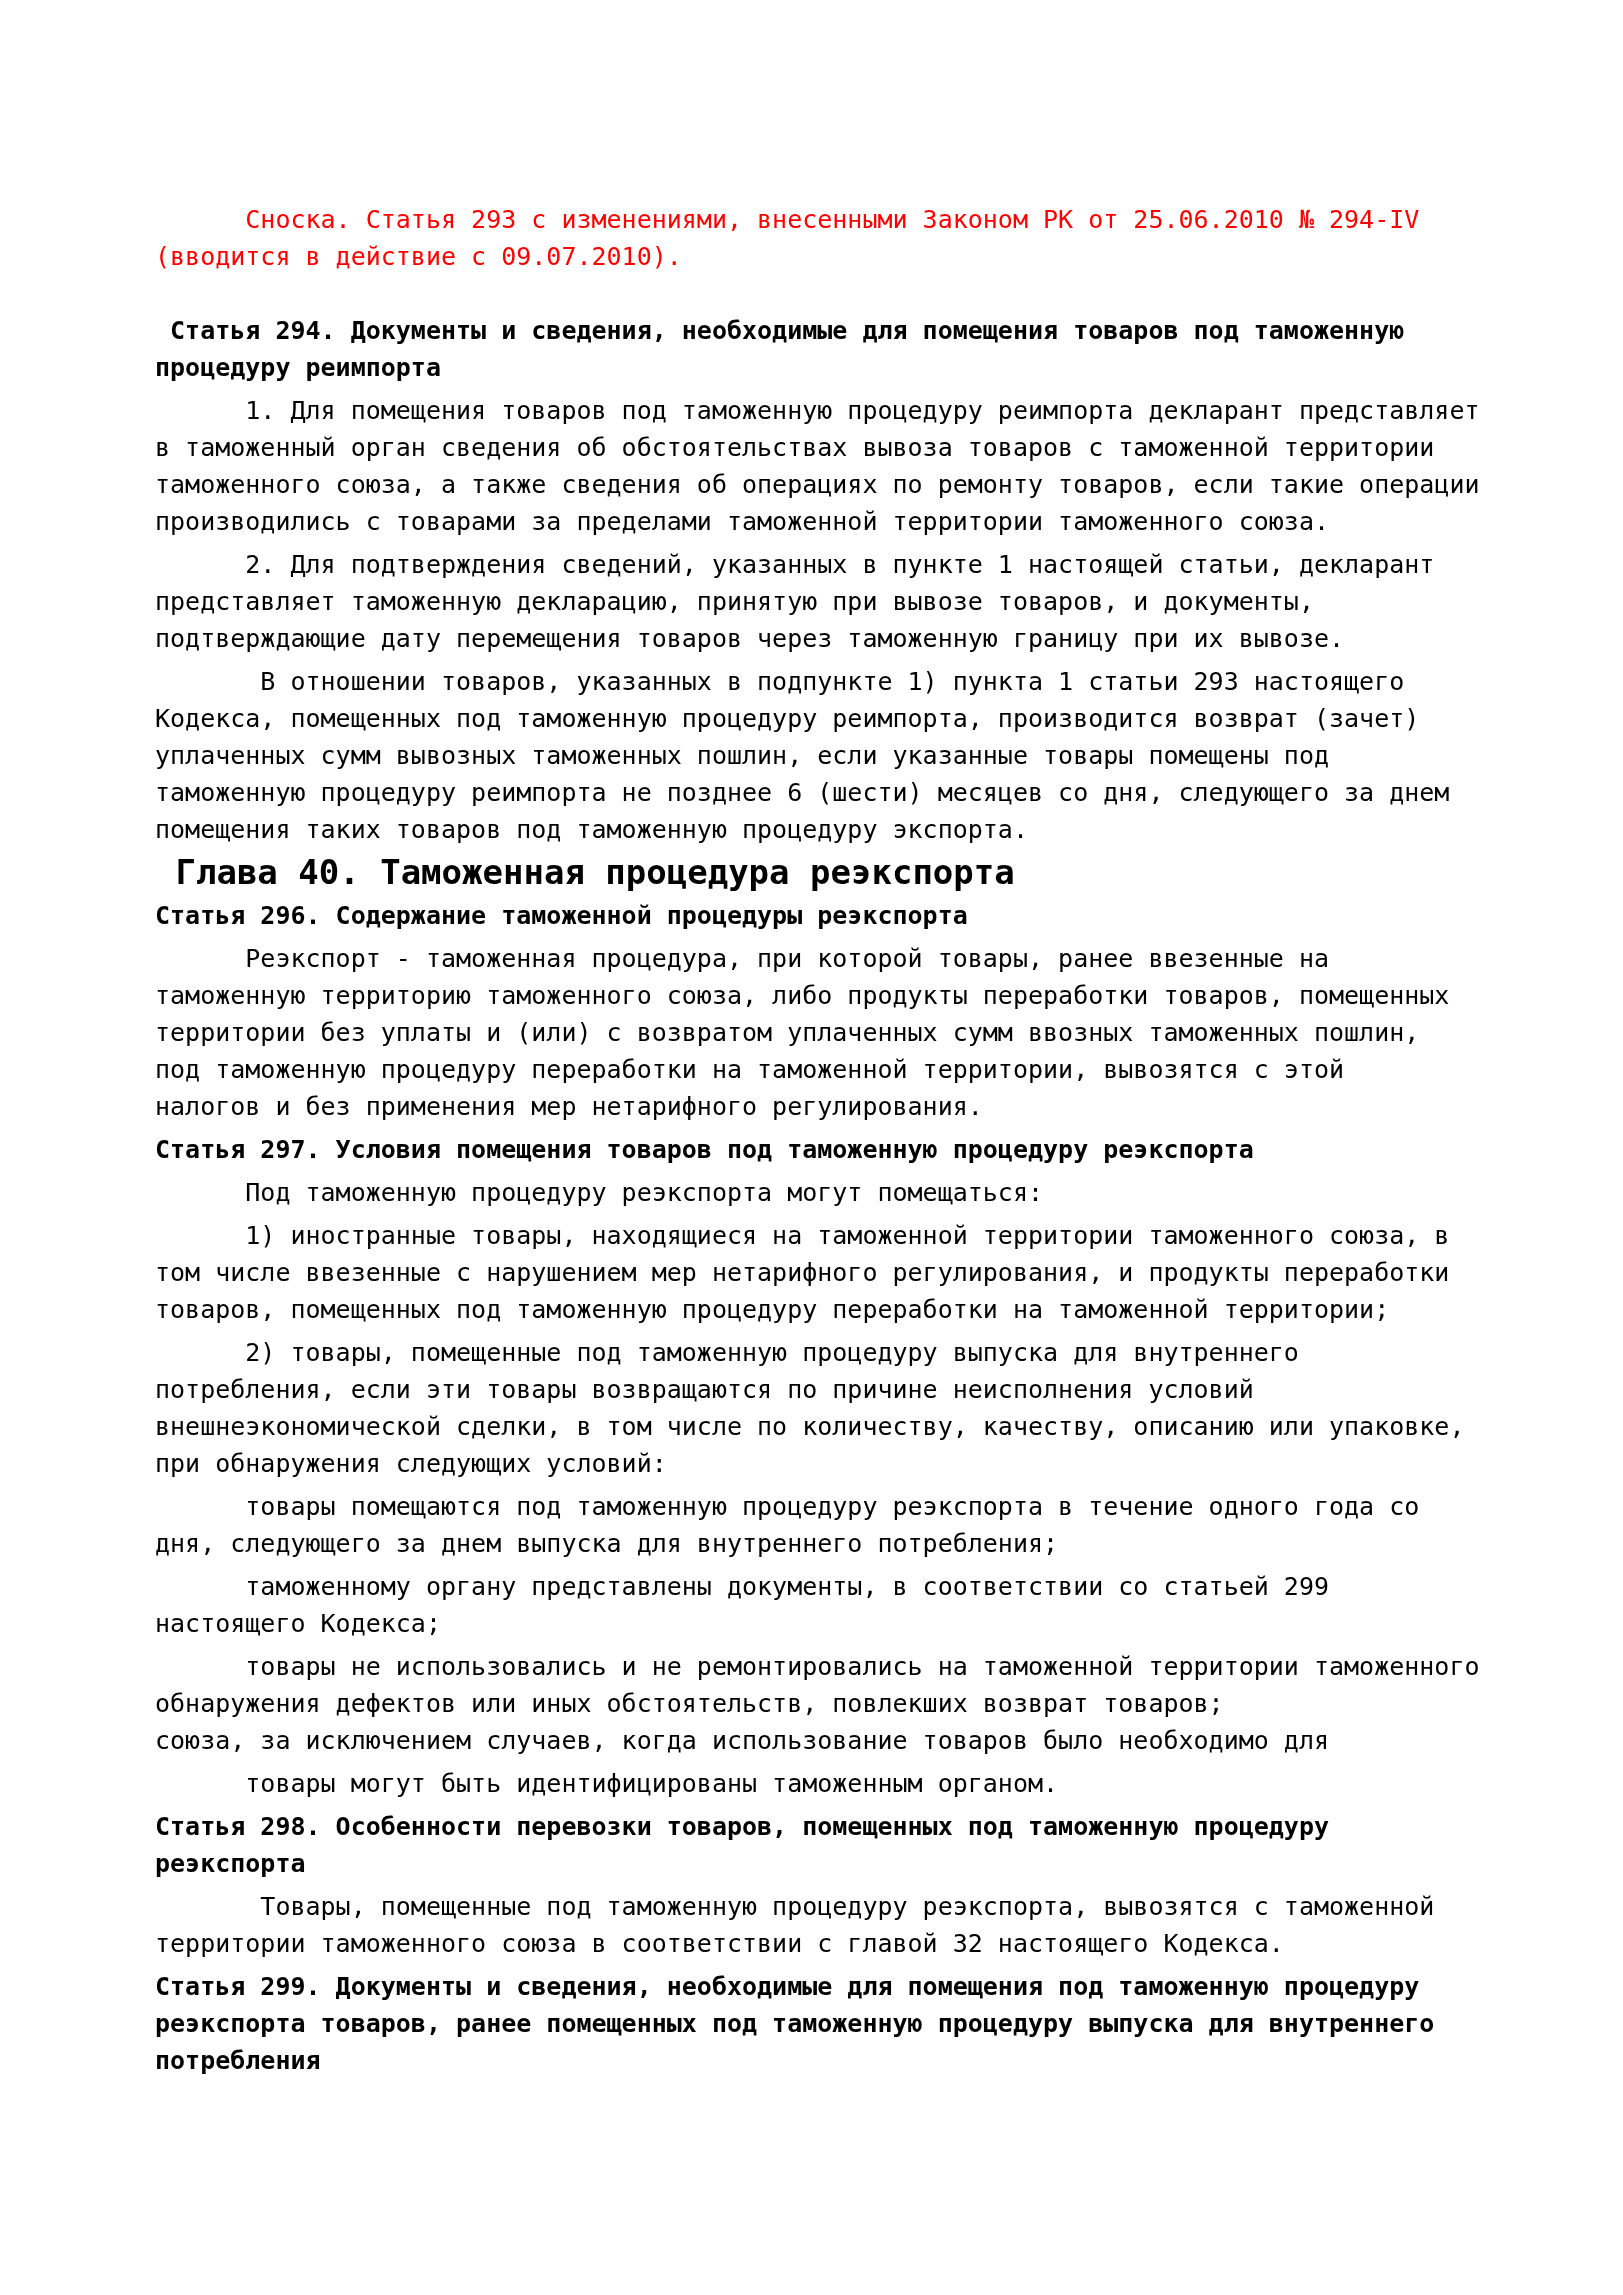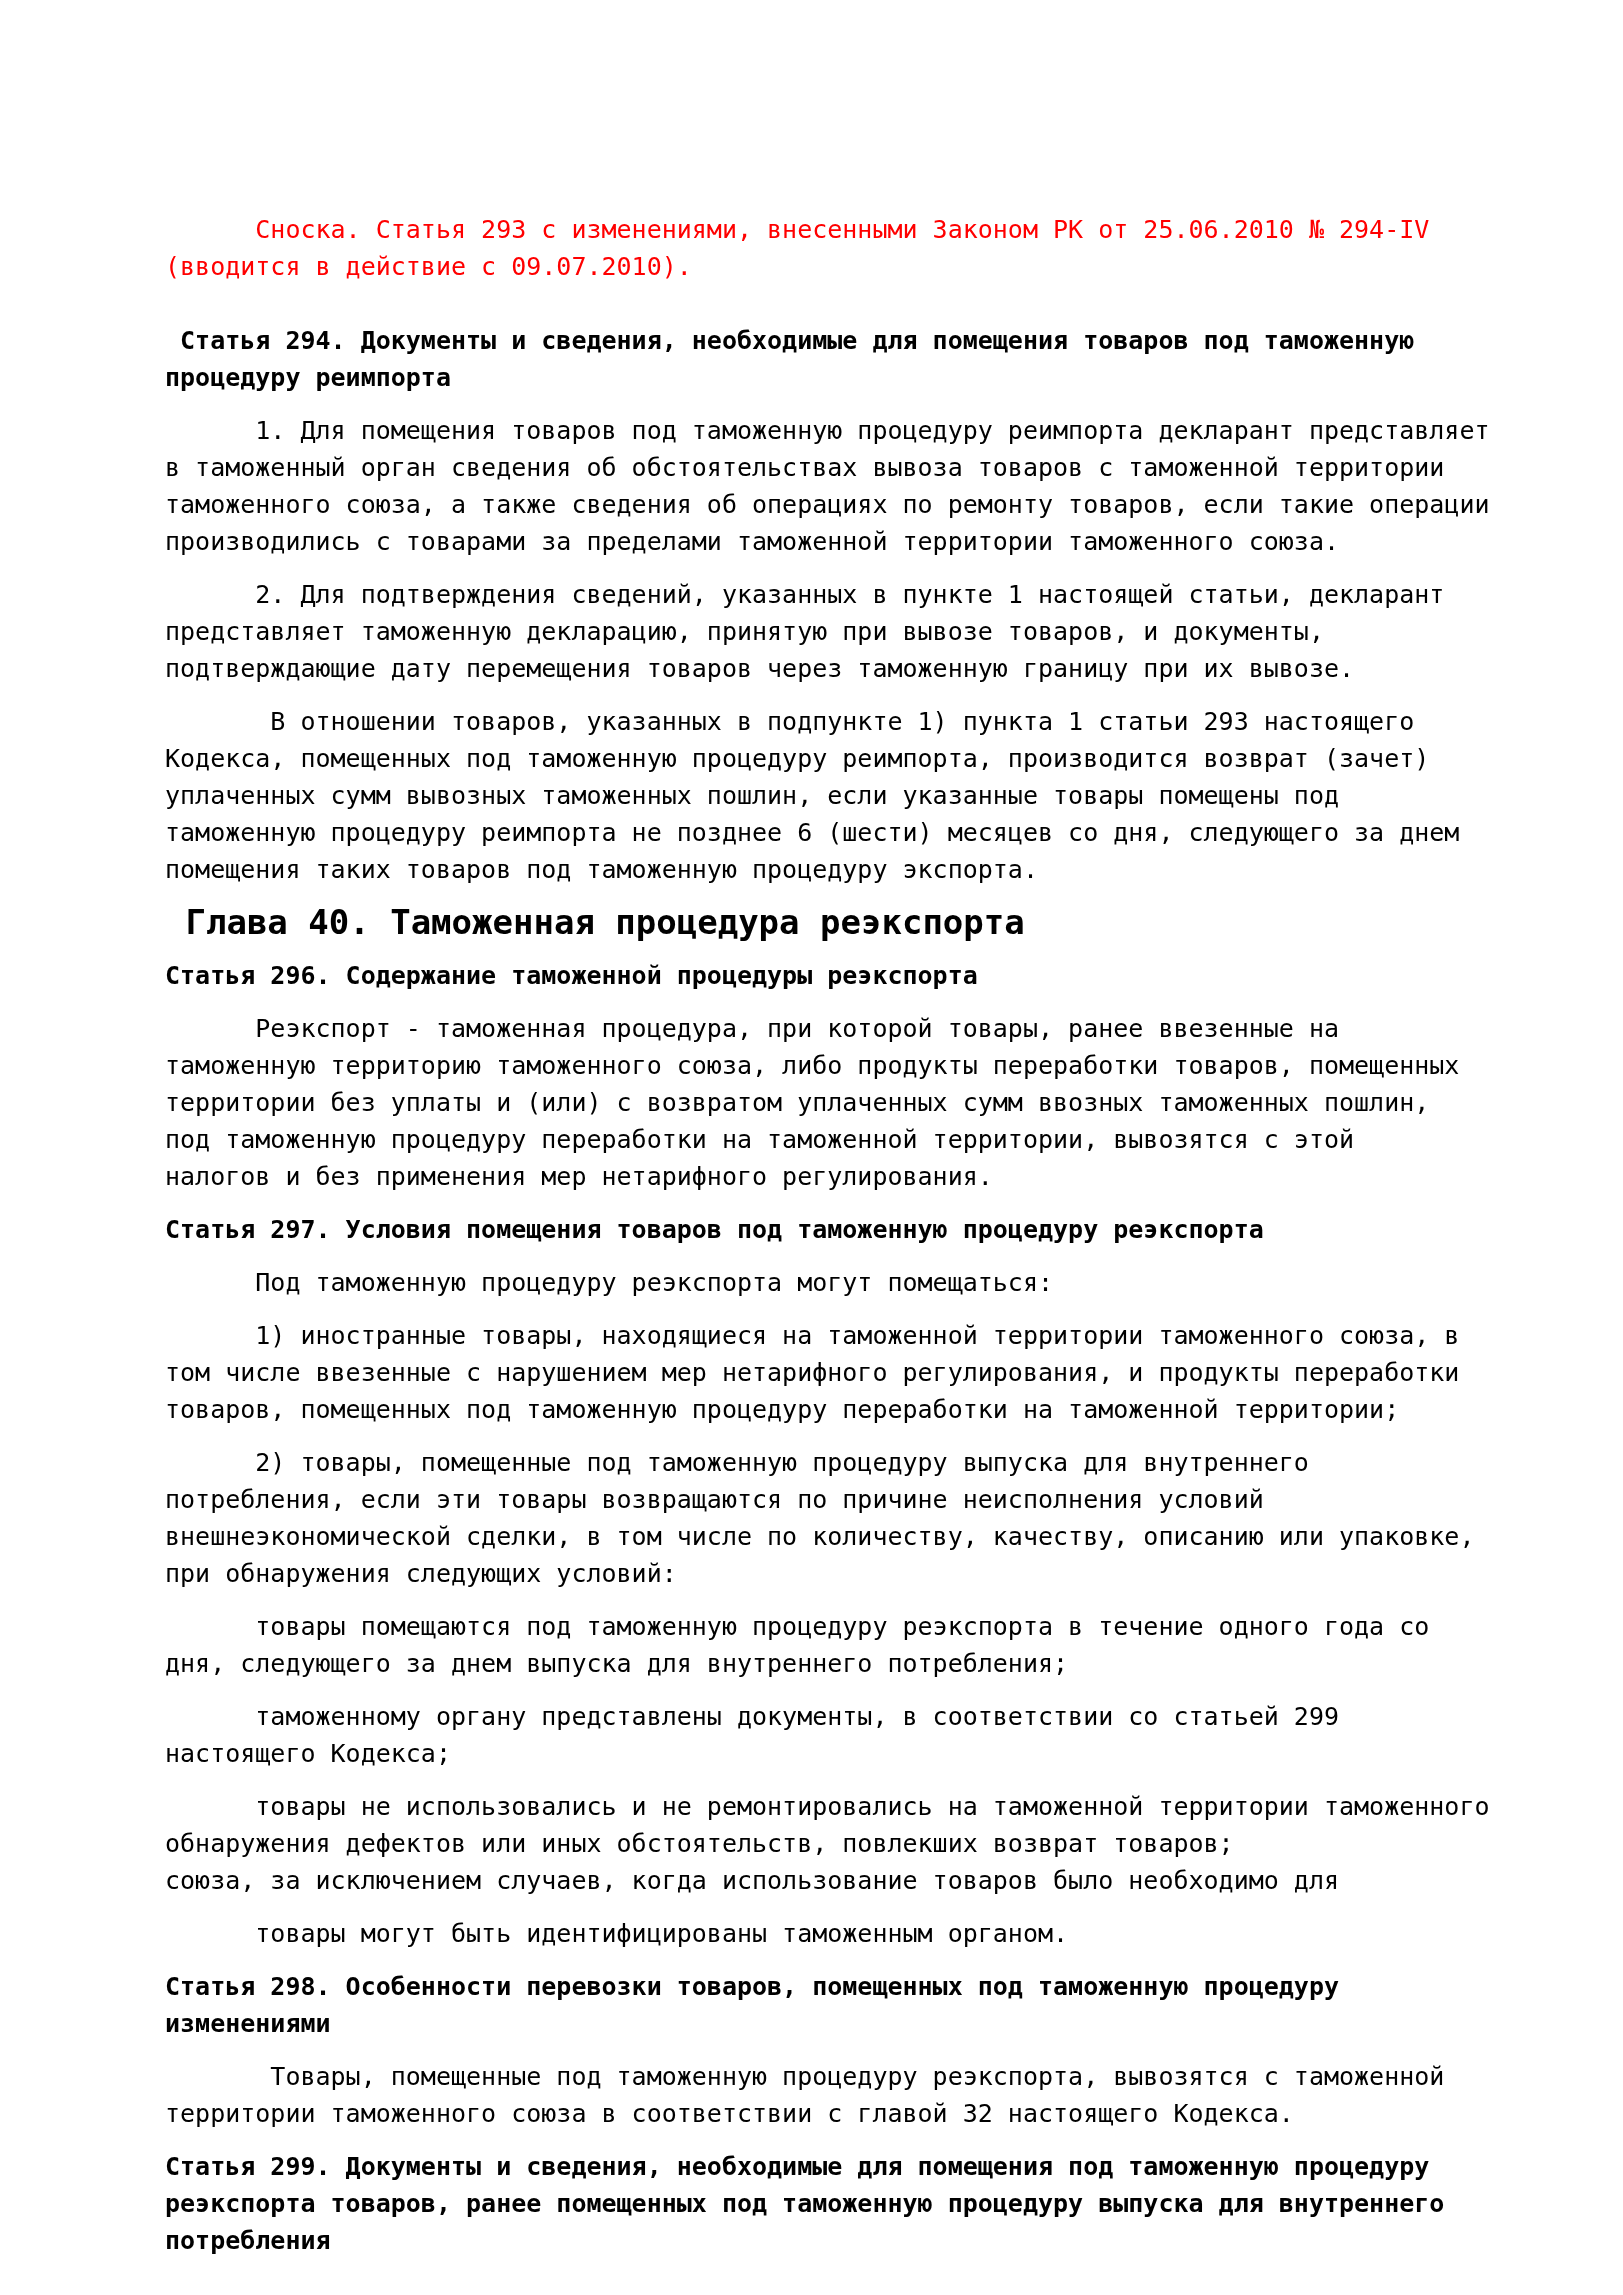--- a/index.html
+++ b/index.html
@@ -9,21 +9,21 @@
   }
   .page {
     position: relative;
     width: 1623px;
     height: 2295px;
     background: var(--page-bg, #ffffff);
     box-sizing: border-box;
     padding: 195px 0 0 149px;
     overflow: hidden;
   }
-  .block { margin: 16px; }
+  .block { margin: 6px; }
   .line {
     font-family: "DejaVu Sans Mono", monospace;
     font-size: 25px;
     line-height: 37px;
     white-space: pre;
     color: var(--text-color, #000000);
   }
   .footnote { margin-bottom: 37px; }
   .footnote .line { color: var(--footnote-red, #ff0000); }
   .article-heading .line { font-weight: 700; }
@@ -101,21 +101,21 @@
       <div class="block paragraph">
         <div class="line">      товары не использовались и не ремонтировались на таможенной территории таможенного</div>
         <div class="line">обнаружения дефектов или иных обстоятельств, повлекших возврат товаров;</div>
         <div class="line">союза, за исключением случаев, когда использование товаров было необходимо для</div>
       </div>
       <div class="block paragraph">
         <div class="line">      товары могут быть идентифицированы таможенным органом.</div>
       </div>
       <div class="block article-heading">
         <div class="line">Статья 298. Особенности перевозки товаров, помещенных под таможенную процедуру</div>
-        <div class="line">изменениями</div>
+        <div class="line">реэкспорта</div>
       </div>
       <div class="block paragraph">
         <div class="line">       Товары, помещенные под таможенную процедуру реэкспорта, вывозятся с таможенной</div>
         <div class="line">территории таможенного союза в соответствии с главой 32 настоящего Кодекса.</div>
       </div>
       <div class="block article-heading">
         <div class="line">Статья 299. Документы и сведения, необходимые для помещения под таможенную процедуру</div>
         <div class="line">реэкспорта товаров, ранее помещенных под таможенную процедуру выпуска для внутреннего</div>
         <div class="line">потребления</div>
       </div>

